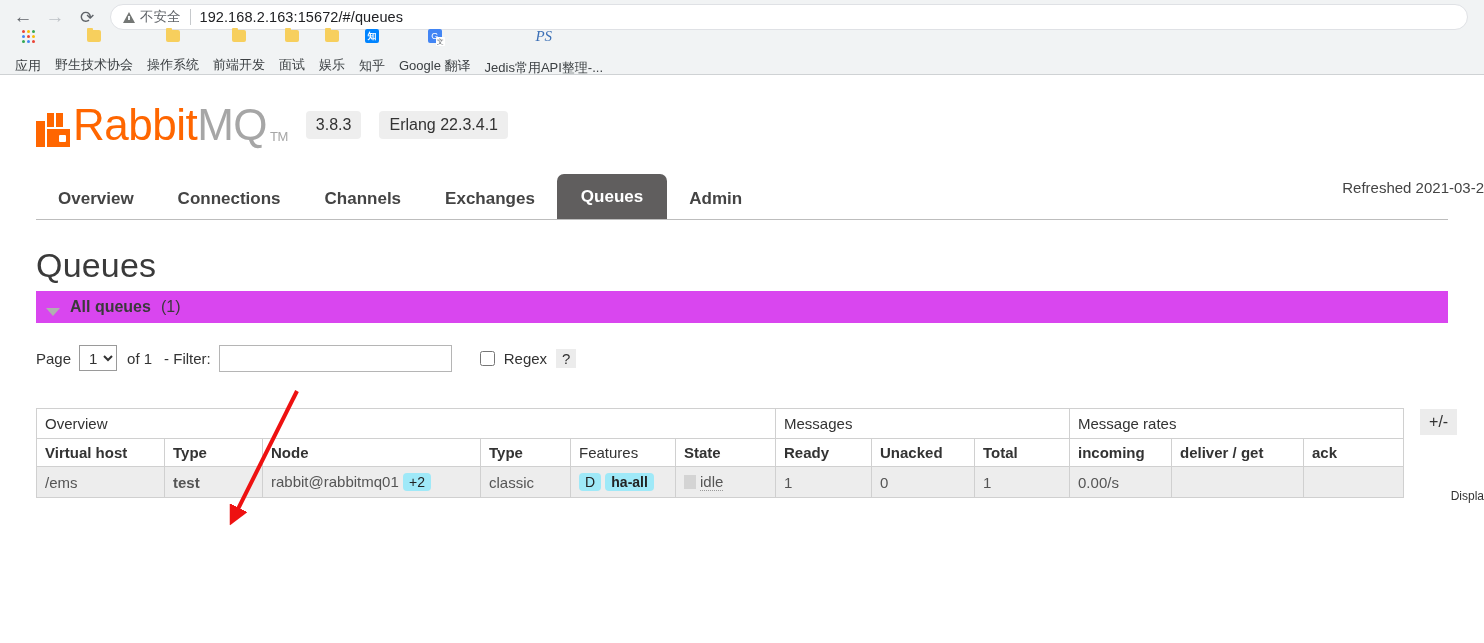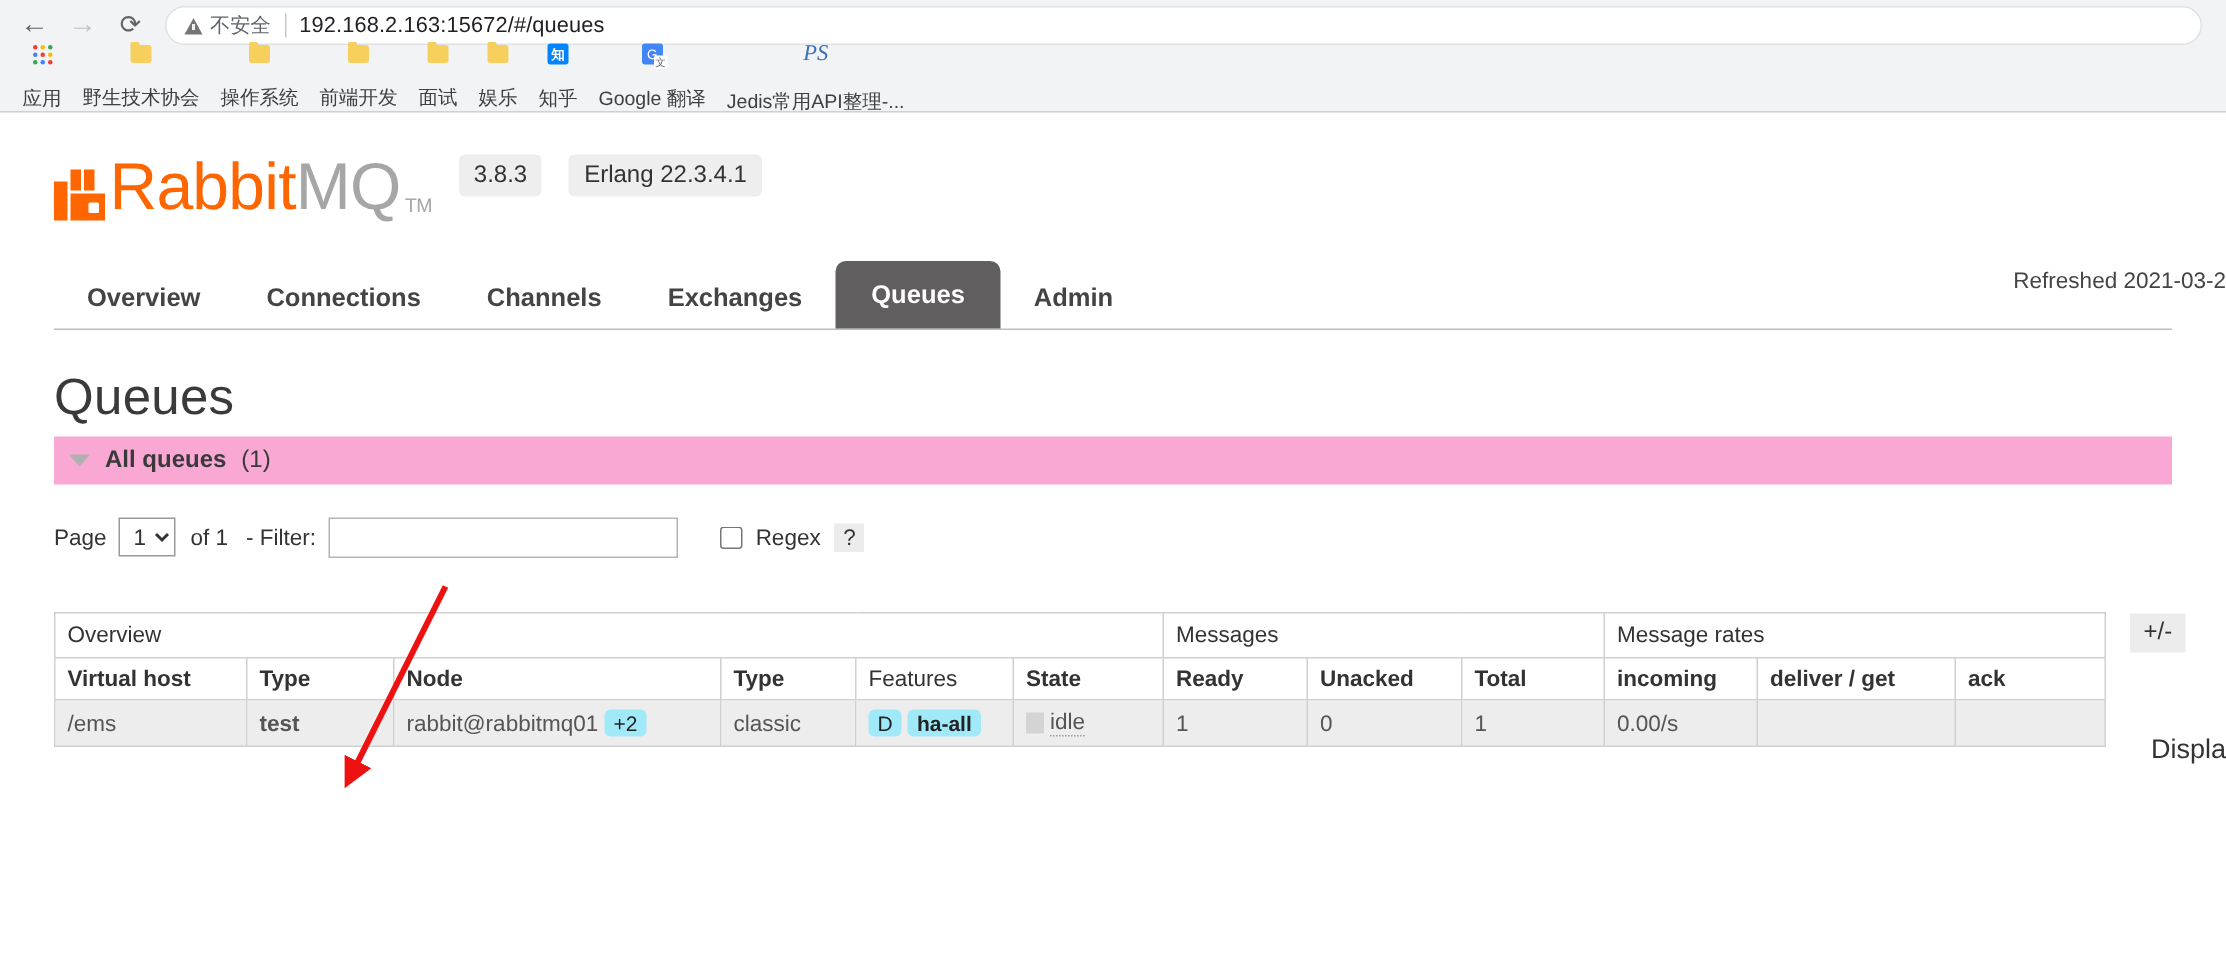--- a/index.html
+++ b/index.html
@@ -159,21 +159,21 @@
   }
 
   .refreshed {
     position: absolute;
     top: 104px; right: 0px;
     font-size: 15px; color: #444;
     white-space: nowrap;
   }
 
   .logo-row {
-    display: flex; align-items: flex-start;
+    display: flex; align-items: center;
     padding-top: 28px;
     gap: 18px;
   }
   .rmq-logo {
     display: flex; align-items: flex-end;
     font-size: 44px; line-height: 1;
     letter-spacing: -0.5px;
   }
   .logo-mark {
     width: 34px; height: 34px;
@@ -229,23 +229,23 @@
 
   h1.page-title {
     font-size: 34px;
     font-weight: normal;
     color: #3a3a3a;
     margin: 26px 0 6px 0;
     letter-spacing: 0.2px;
   }
 
   .section-head {
-    background: #f9a8d4;
+    background: #d946ef;
     padding: 7px 8px 7px 10px;
-    display: flex; align-items: center; gap: 10px;
+    display: flex; align-items: flex-end; gap: 10px;
     font-size: 16px;
     color: #3a3a3a;
   }
   .caret {
     width: 0; height: 0;
     border-left: 7px solid transparent;
     border-right: 7px solid transparent;
     border-top: 8px solid #b0b0b0;
     flex: none;
   }
@@ -292,21 +292,21 @@
     width: 15px; height: 15px; margin: 0;
   }
   .qmark {
     background: #ececec;
     padding: 1px 6px;
     font-size: 15px; color: #333;
   }
   .displaying {
     position: absolute;
     right: 0px; top: 414px;
-    font-size: 18px; color: #333;
+    font-size: 12px; color: #333;
     white-space: nowrap;
   }
 
   
   .table-wrap {
     margin-top: 35px;
     position: relative;
     display: flex;
     align-items: flex-start;
   }

